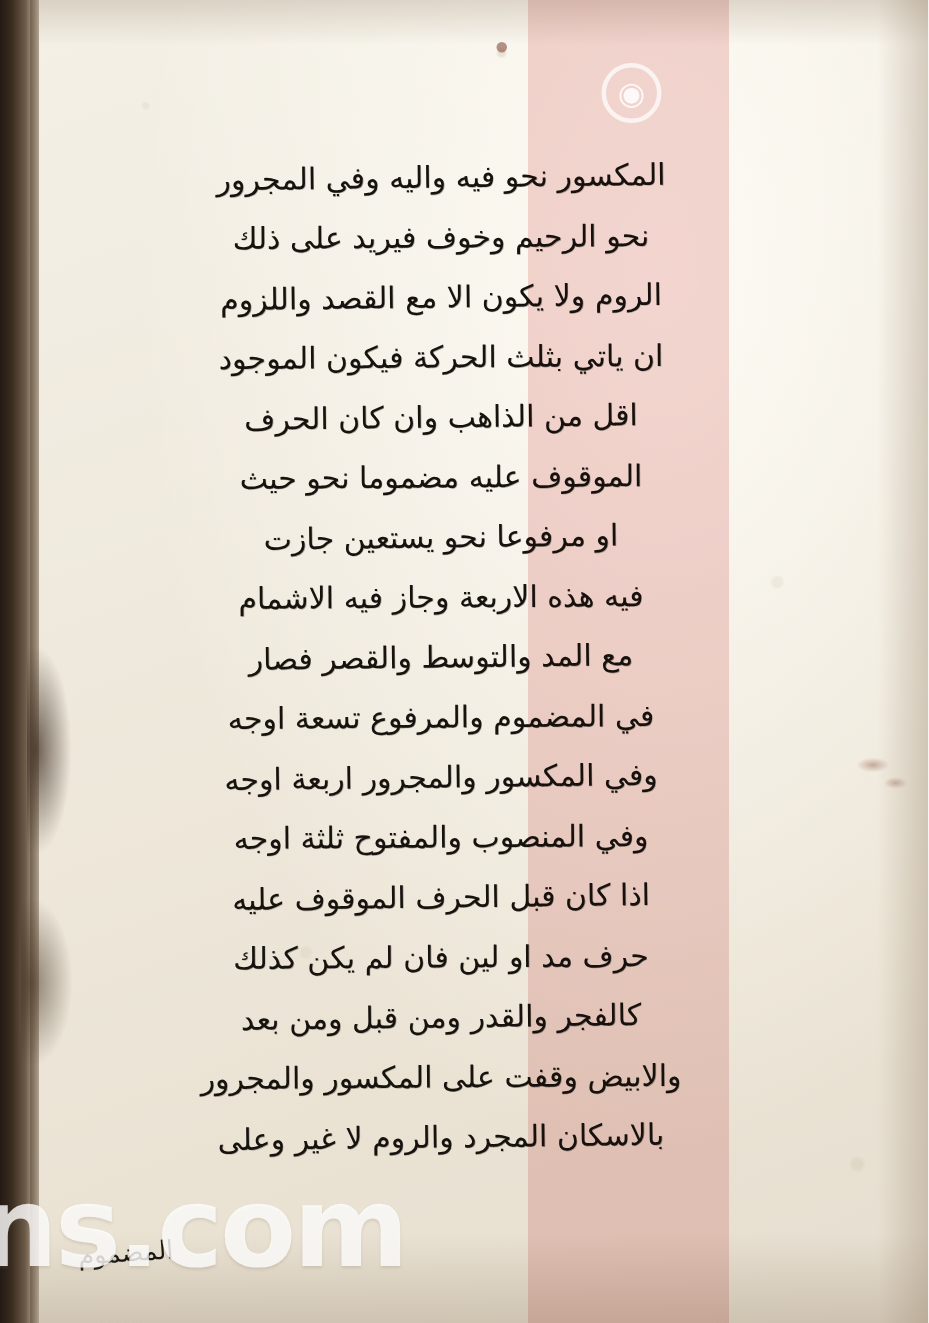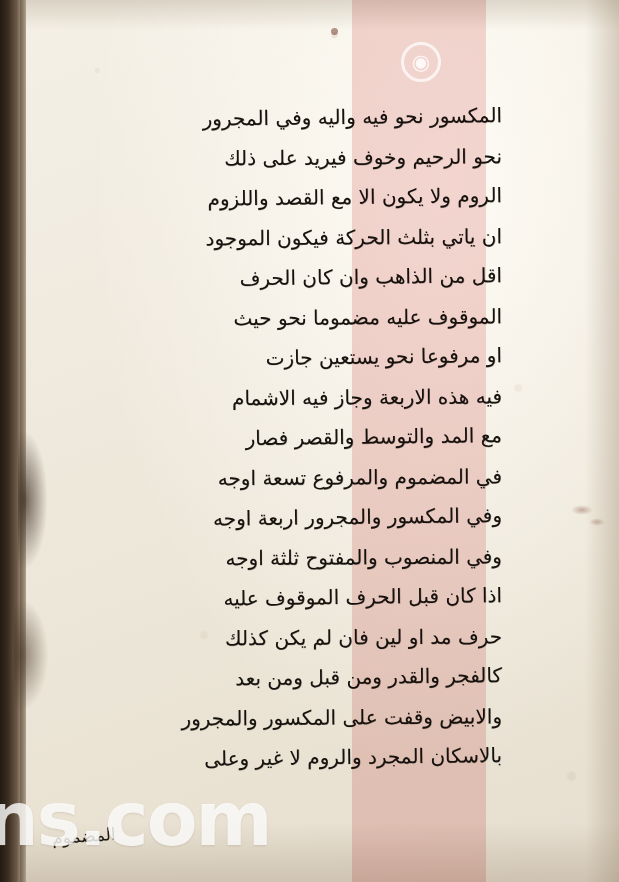--- a/index.html
+++ b/index.html
@@ -142,25 +142,25 @@
     color: rgba(255,255,255,0.80);
     letter-spacing: -2px;
     line-height: 1;
     text-shadow: 0 1px 2px rgba(120,100,80,0.18);
     white-space: nowrap;
   }
 
   
   .text-block {
     position: absolute;
-    left: 22px;
+    left: 54px;
     top: 98px;
     width: 480px;
     direction: rtl;
-    text-align: right;
+    text-align: center;
   }
   .ms-line {
     font-family: "DejaVu Sans", sans-serif;
     font-size: 20px;
     line-height: 40px;
     color: #16130f;
     white-space: nowrap;
     letter-spacing: 0px;
     text-shadow: 0.4px 0.4px 0 rgba(40,30,20,0.35);
   }

